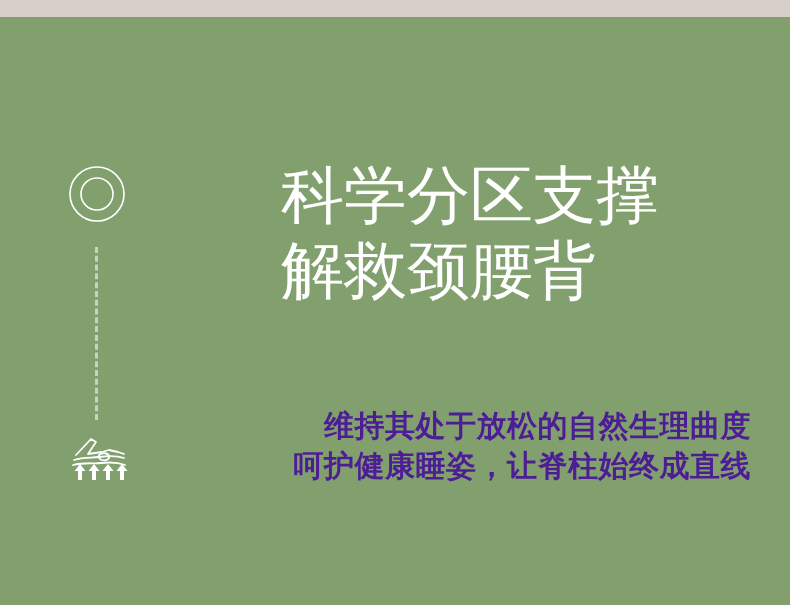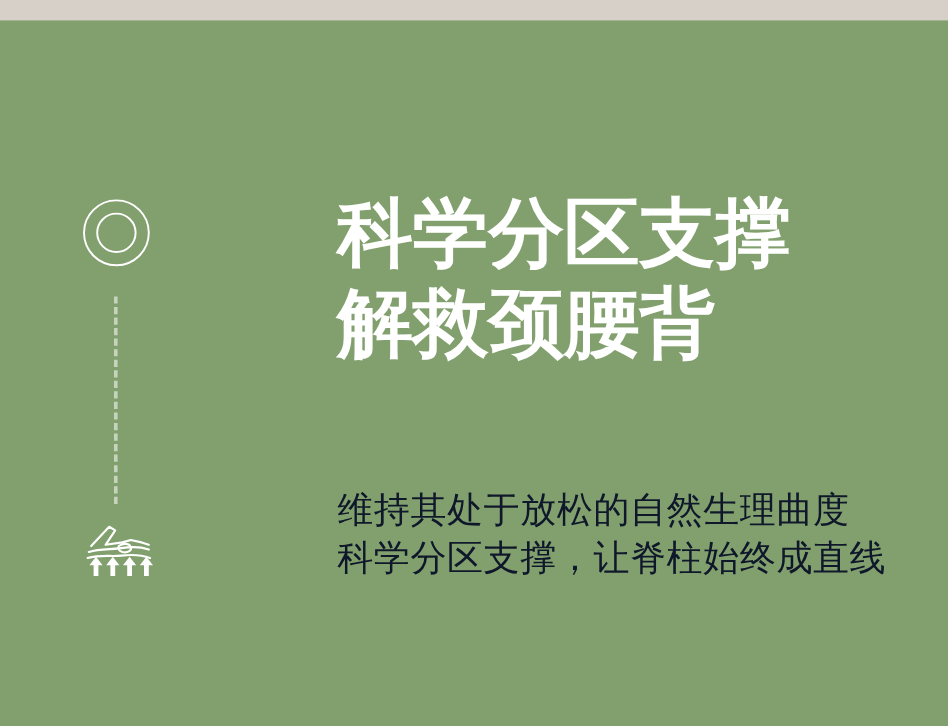--- a/index.html
+++ b/index.html
@@ -61,38 +61,39 @@
   
   #headline {
     position: absolute;
     left: 281px;
     top: 158px;
     width: 470px;
   }
   .headline-line {
     font-size: 63px;
     line-height: 75px;
-    font-weight: bold;
+    font-weight: normal;
     color: #ffffff;
     letter-spacing: 0px;
     white-space: nowrap;
   }
   #subhead {
     position: absolute;
     left: 281px;
     top: 406px;
     width: 470px;
   }
   .subhead-line {
     font-size: 30px;
     line-height: 40px;
-    font-weight: normal;
-    color: #0f172a;
+    font-weight: bold;
+    color: #4c1d95;
     letter-spacing: 0.5px;
     white-space: nowrap;
+    text-align: right;
   }
 </style>
 </head>
 <body>
 
 <div id="banner">
 
   <div id="top-band"></div>
 
   <div id="deco-rail">
@@ -125,16 +126,16 @@
 
   </div>
 
   <div id="headline">
     <div class="headline-line">科学分区支撑</div>
     <div class="headline-line">解救颈腰背</div>
   </div>
 
   <div id="subhead">
     <div class="subhead-line">维持其处于放松的自然生理曲度</div>
-    <div class="subhead-line">科学分区支撑，让脊柱始终成直线</div>
+    <div class="subhead-line">呵护健康睡姿，让脊柱始终成直线</div>
   </div>
 
 </div>
 
 </body></html>

